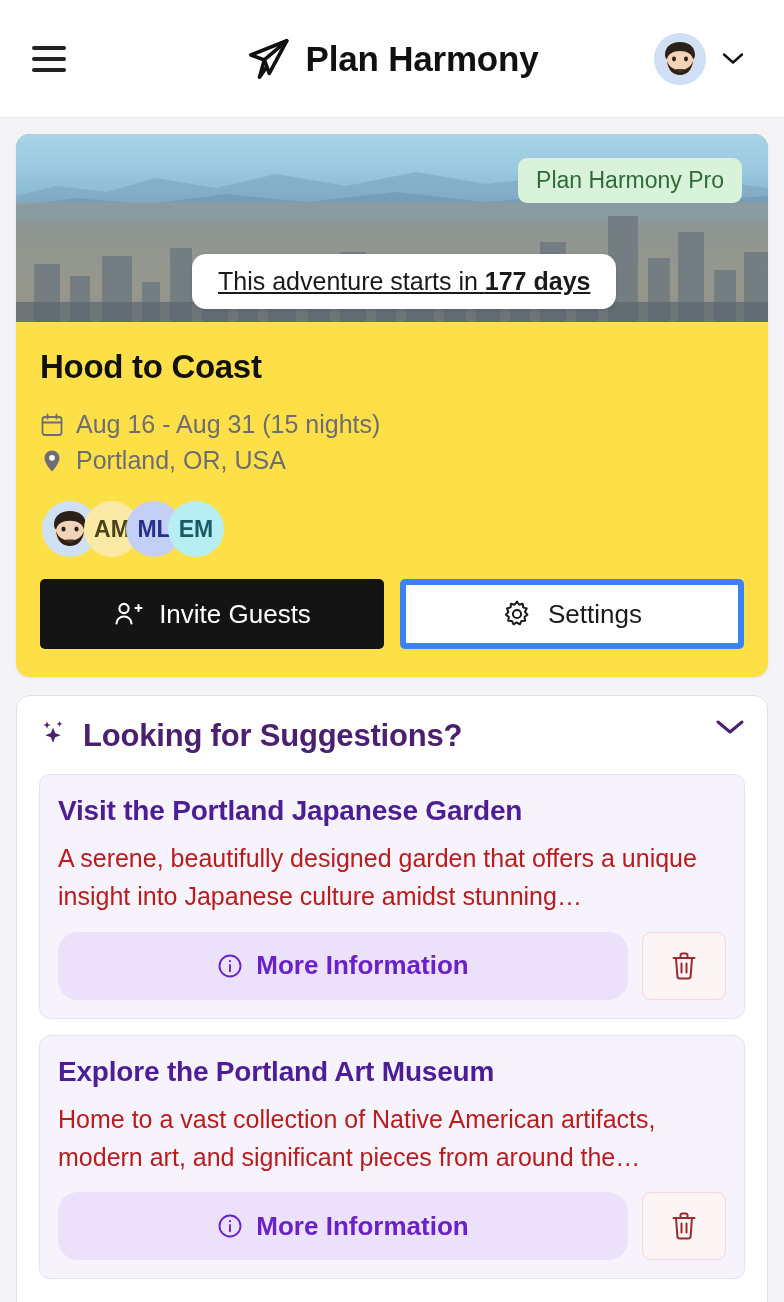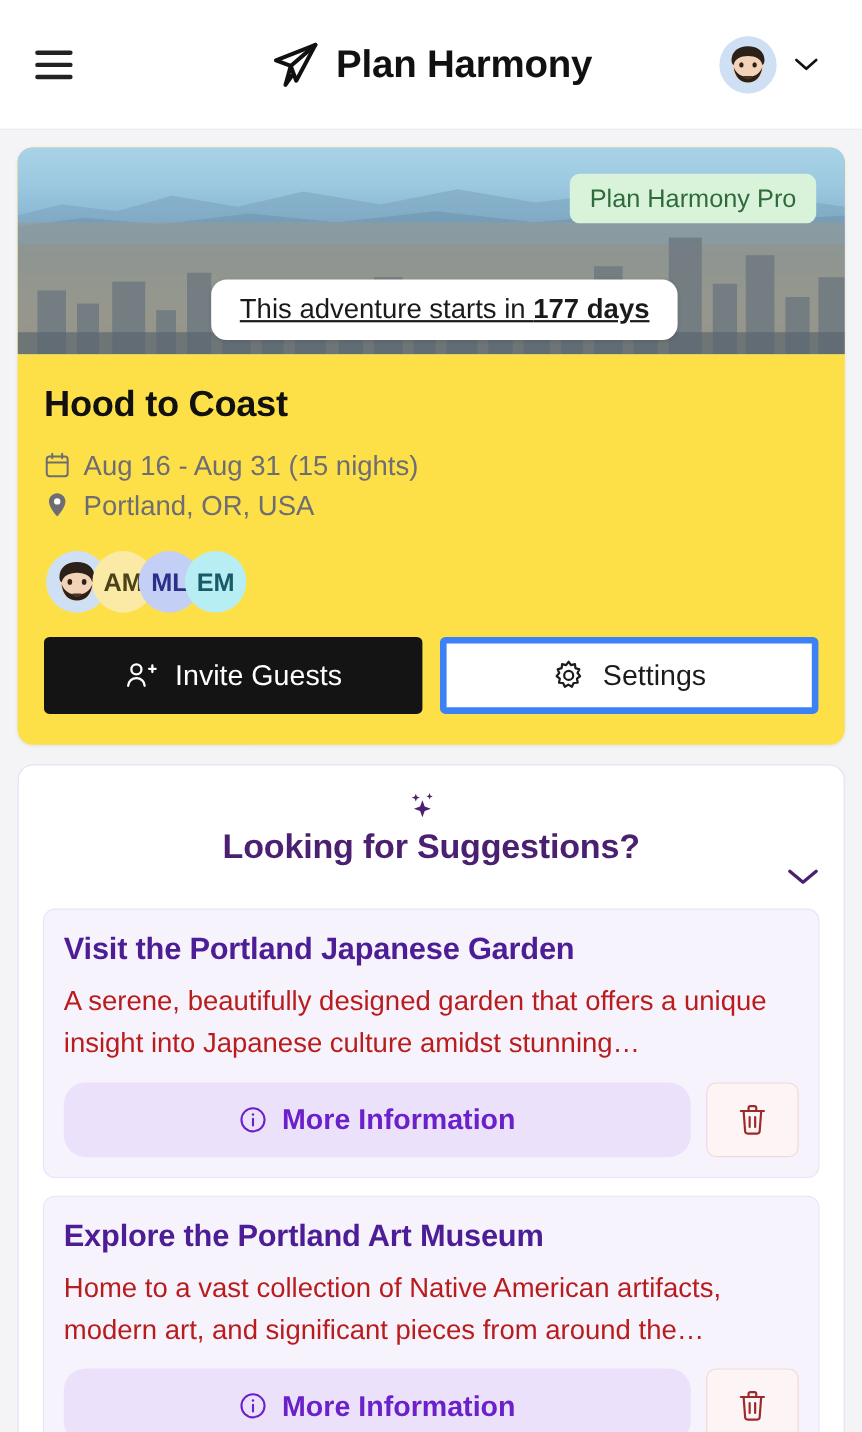--- a/index.html
+++ b/index.html
@@ -116,21 +116,21 @@
 
   .trip-body { padding: 26px 24px 28px 24px; }
   .trip-title {
     font-size: 33px;
     font-weight: bold;
     color: #111;
     letter-spacing: -0.3px;
     margin-bottom: 24px;
   }
   .meta-row {
-    display: flex; align-items: flex-start; gap: 12px;
+    display: flex; align-items: center; gap: 12px;
     color: #6d6d73;
     font-size: 25px;
     margin-bottom: 7px;
   }
   .meta-icon { width: 24px; height: 26px; flex: none; display:block; }
 
   .avatars { display: flex; margin: 26px 0 22px 0; padding-left: 2px; }
   .av {
     width: 56px; height: 56px; border-radius: 50%;
     display: flex; align-items: center; justify-content: center;
@@ -164,23 +164,22 @@
 
   
   .sugg-panel {
     margin: 18px 16px 0 16px;
     background: #fff;
     border: 1px solid #e4dcf5;
     border-radius: 14px;
     padding: 22px 22px 20px 22px;
   }
   .sugg-head {
-    display: flex; align-items: center;
+    display: flex; align-items: flex-start;
     margin-bottom: 20px;
-    flex-direction: column;
   }
   .sparkle-icon { width: 34px; height: 34px; margin-right: 10px; display:block; }
   .sugg-title {
     font-size: 31px;
     font-weight: bold;
     color: #4b2070;
     letter-spacing: -0.2px;
   }
   .sugg-chev { margin-left: auto; width: 30px; height: 18px; }
 

